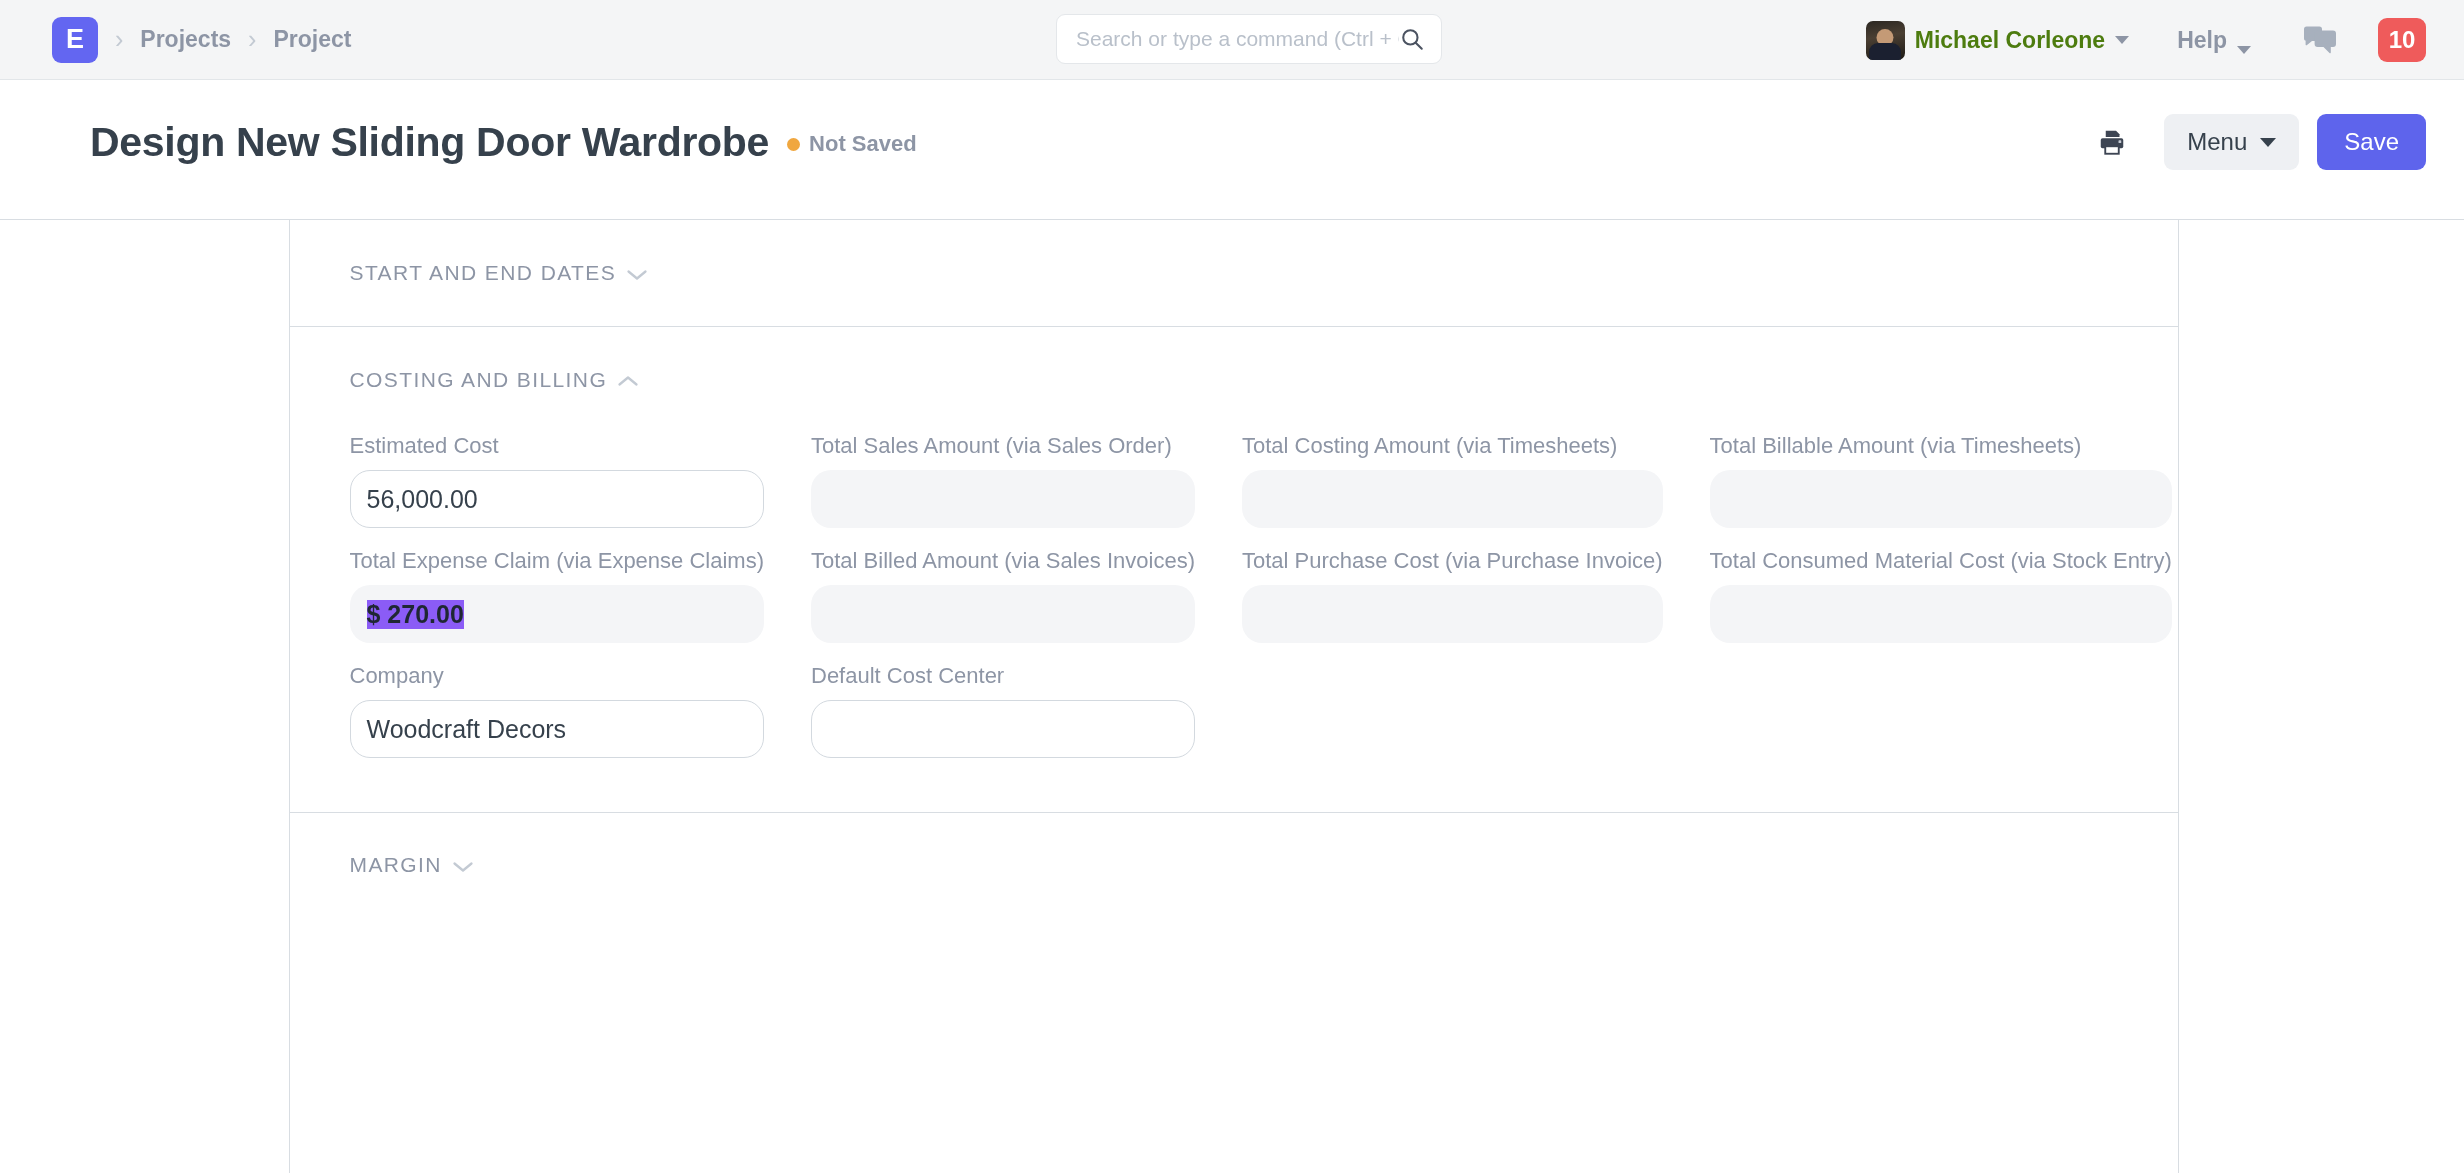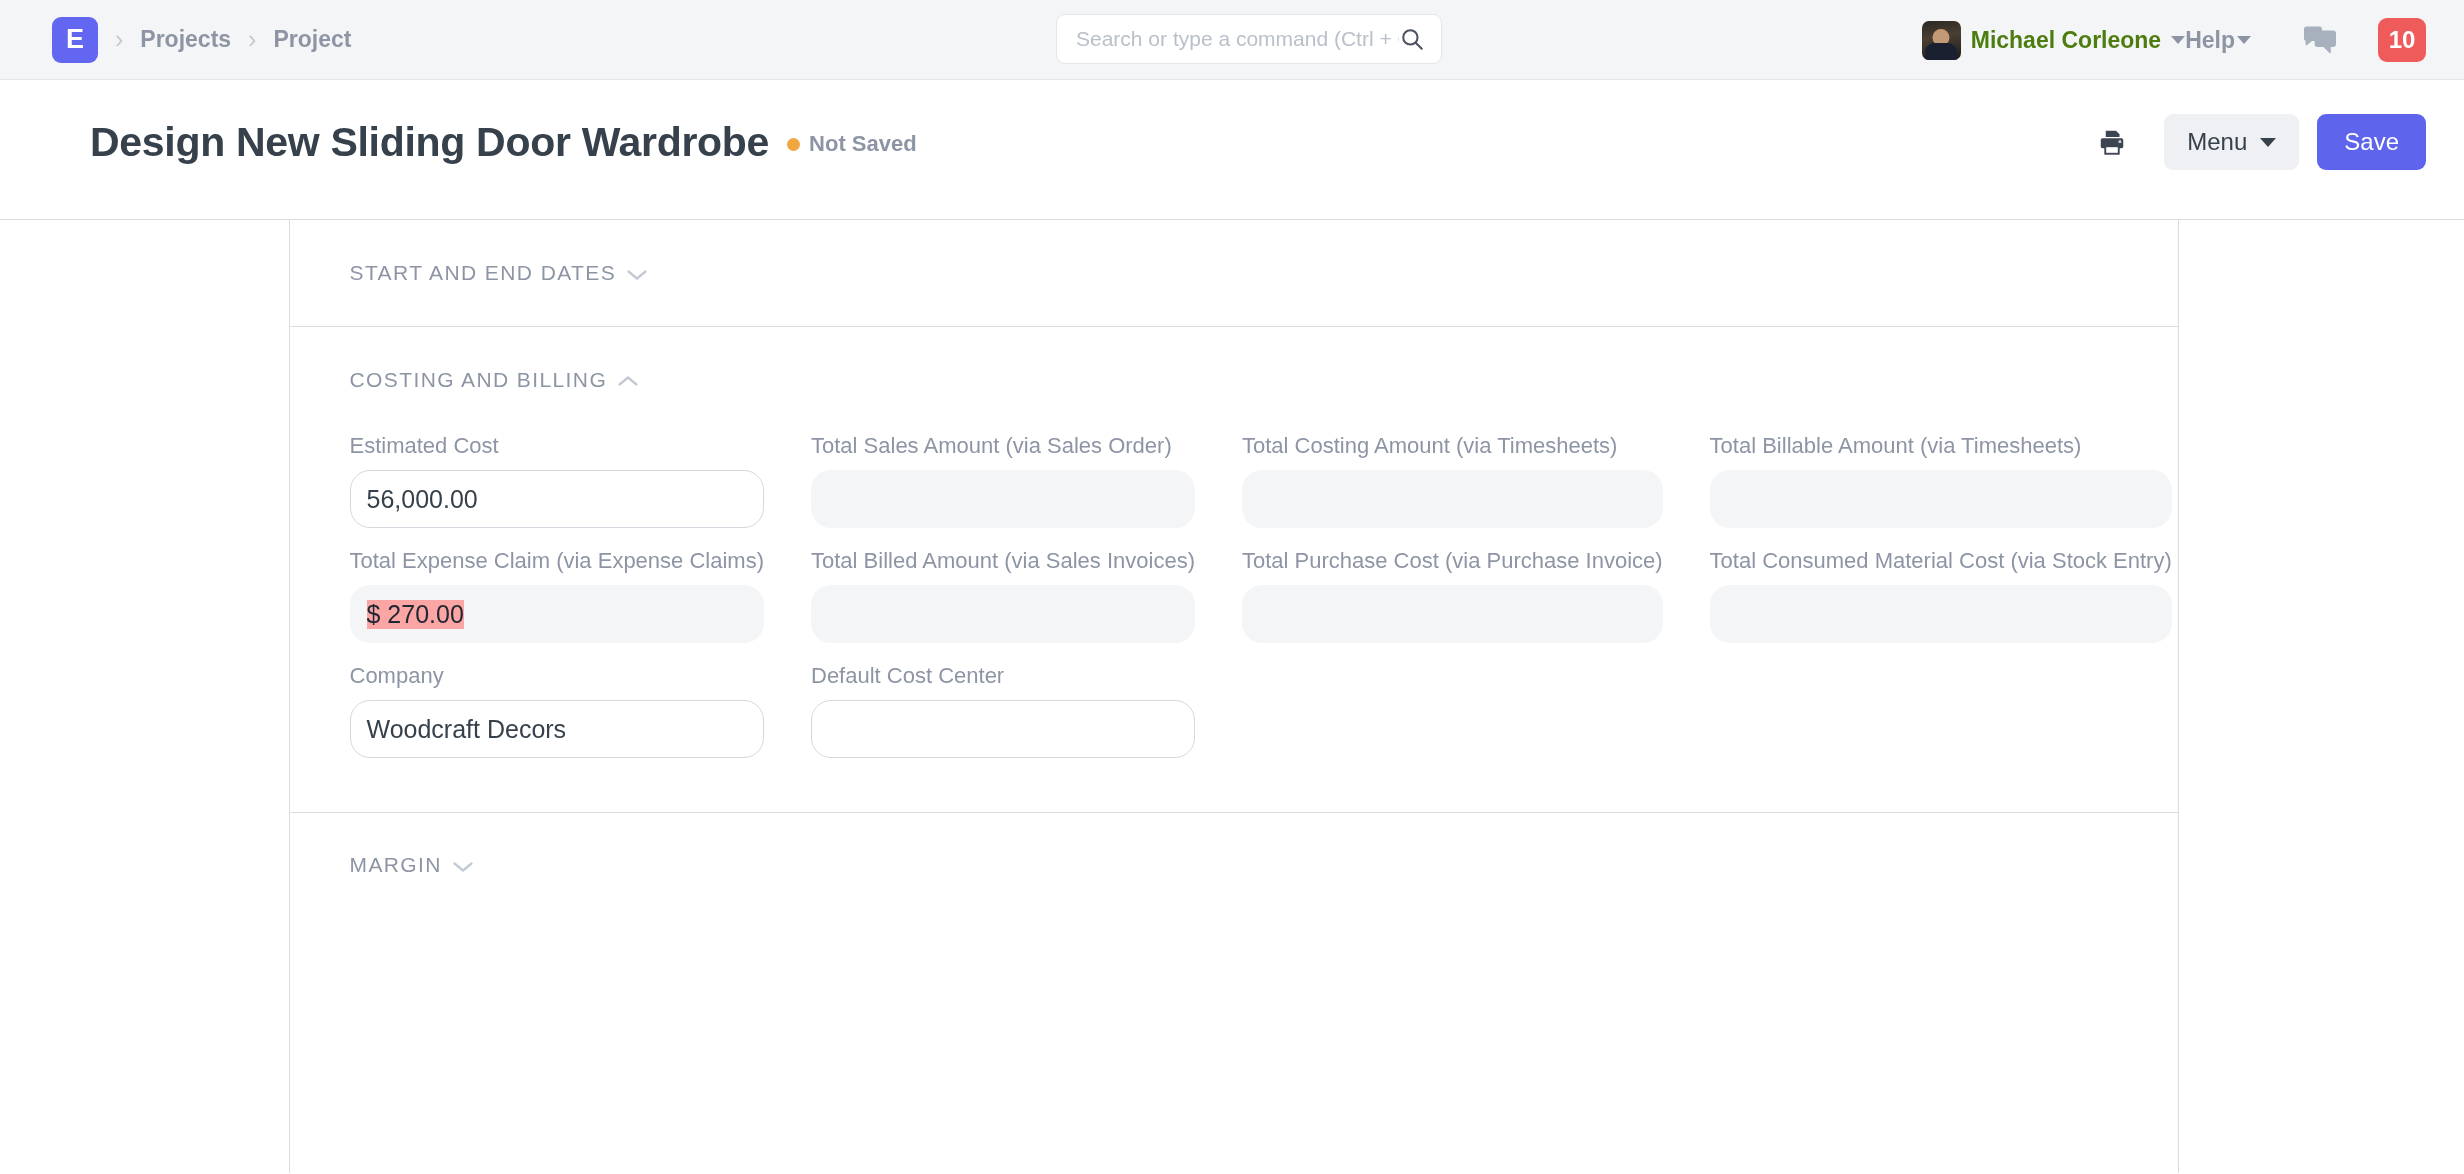--- a/index.html
+++ b/index.html
@@ -118,21 +118,22 @@
     white-space: nowrap;
   }
   .caret {
     width: 0; height: 0;
     border-left: 7px solid transparent;
     border-right: 7px solid transparent;
     border-top: 8px solid #8d95a5;
     display: inline-block;
   }
   .nav-help {
-    display: flex; align-items: center; gap: 2px;
+    display: flex; align-items: flex-end; gap: 10px;
+    margin-left: 48px;
     cursor: pointer;
   }
   .nav-help-label {
     color: #8d95a5;
     font-size: 23px;
     font-weight: bold;
   }
   .nav-chat { margin-left: 50px; display: flex; align-items: center; cursor: pointer; }
   .badge {
     margin-left: 40px;
@@ -290,23 +291,23 @@
   .field-box.editable {
     background: #ffffff;
     border: 1px solid #d3d9df;
   }
   .field-box.readonly {
     background: #f4f5f7;
     border: 1px solid transparent;
   }
   .field-box.tall { height: 58px; }
   .sel {
-    background: #fca5a5;
+    background: #8b5cf6;
     color: #1f2733;
-    font-weight: 400;
+    font-weight: 700;
   }
   .margin-section {
     padding: 0 60px;
   }
   .margin-section .section-head { height: 104px; }
 </style>
 </head>
 <body>
 
 <div class="navbar">

